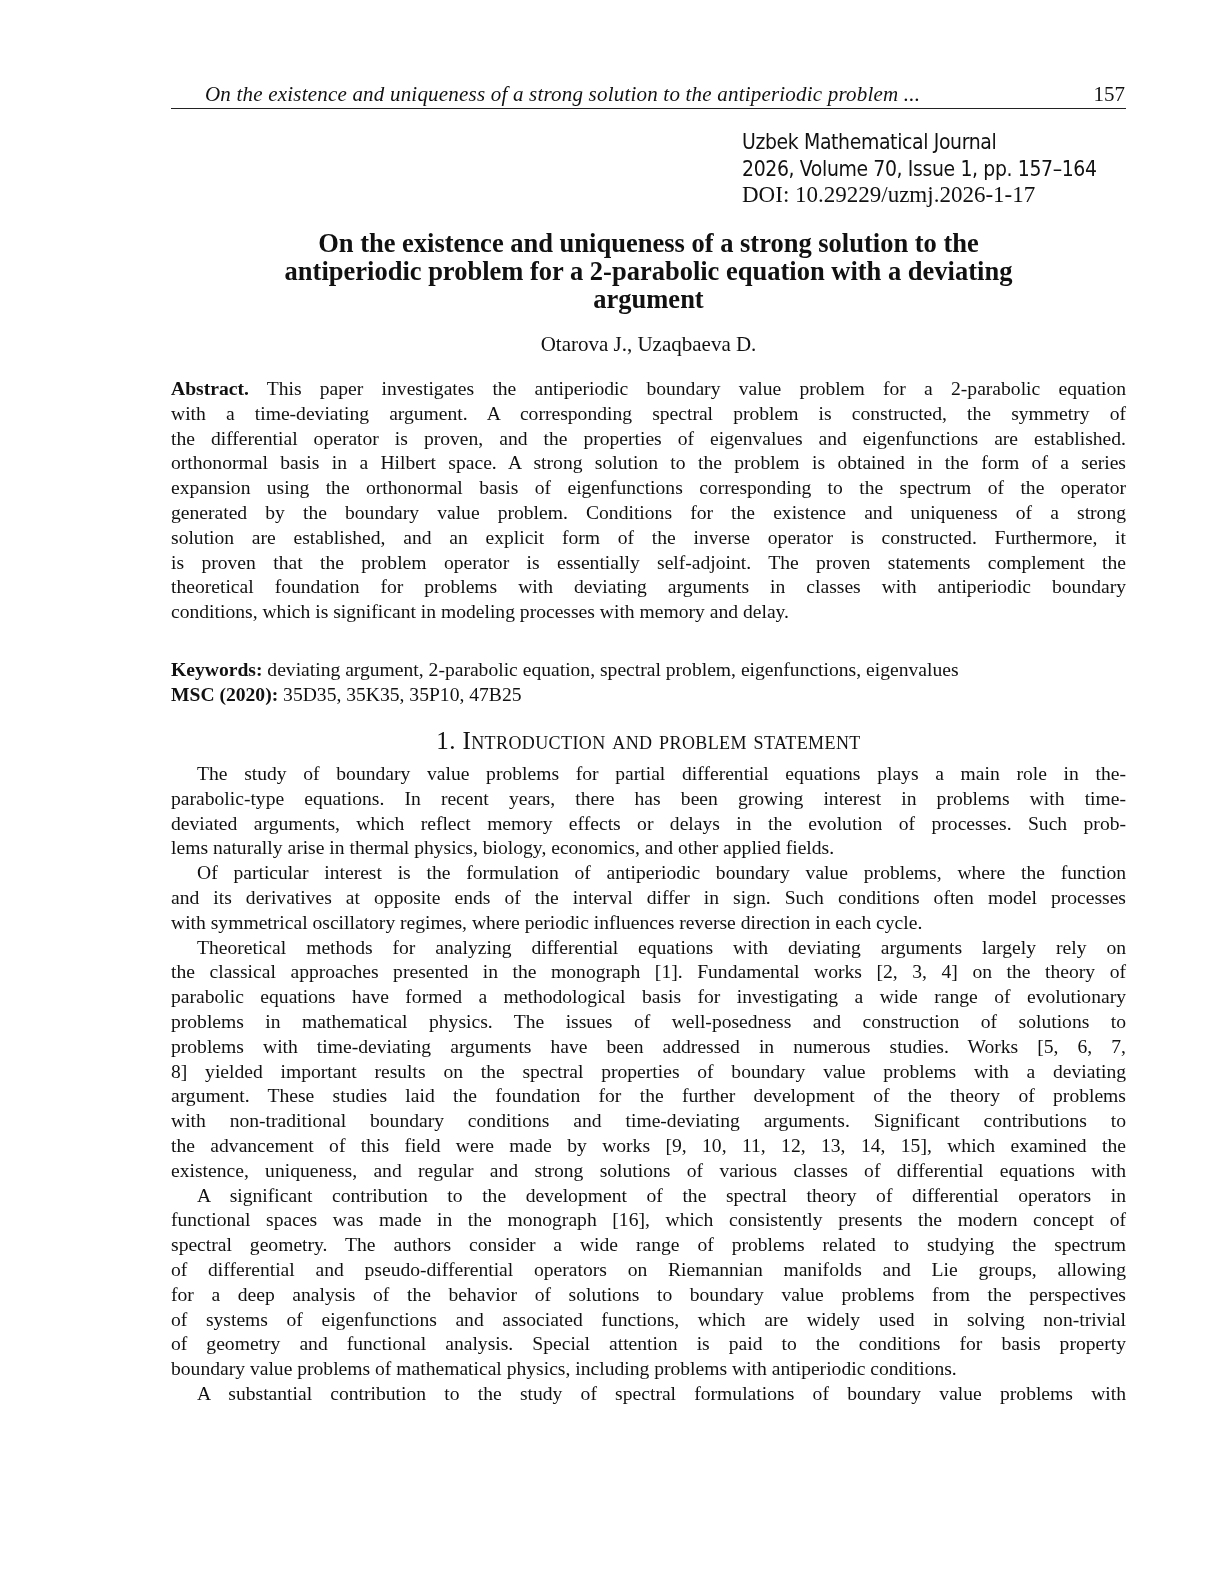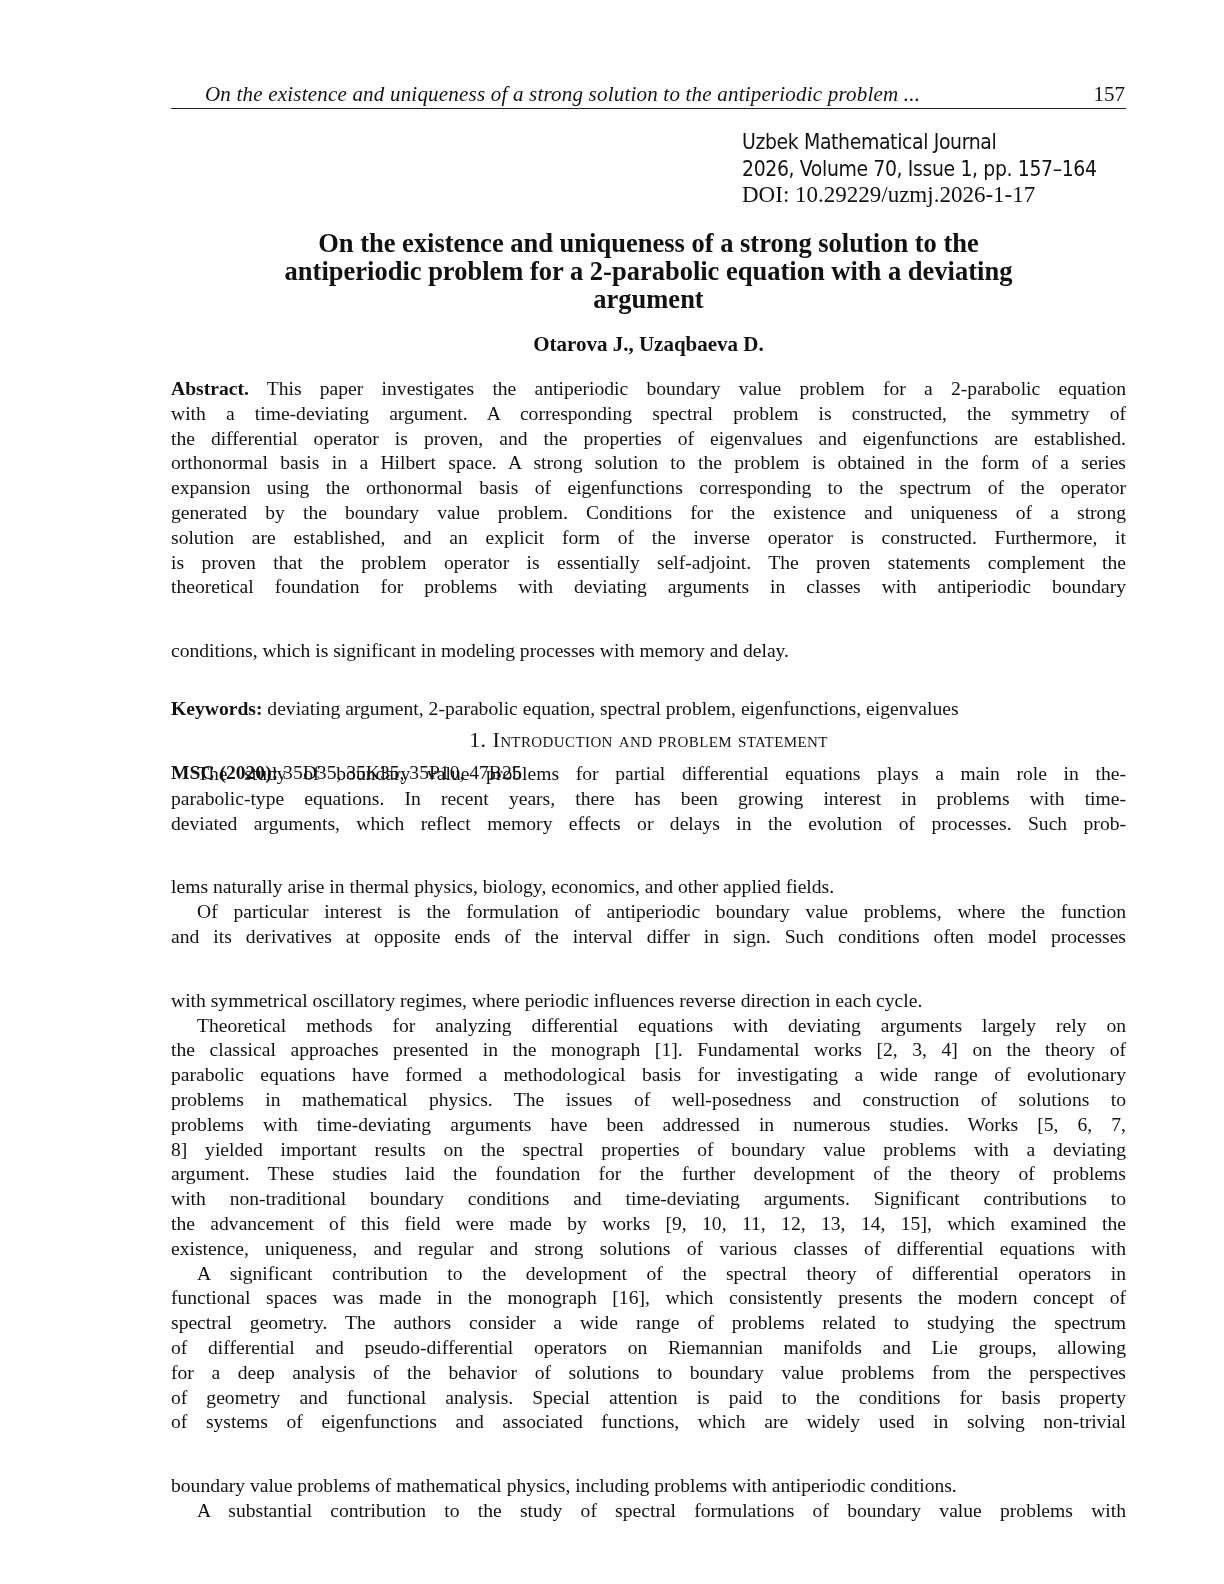--- a/index.html
+++ b/index.html
@@ -9,29 +9,29 @@
 
   .running-head { position: absolute; left: 171px; top: 82px; width: 955px; height: 26px; border-bottom: 1px solid #222; }
   .running-title { position: absolute; left: 34px; top: 0; font-style: italic; font-size: 21px; letter-spacing: 0.2px; }
   .page-num { position: absolute; right: 1px; top: 0; font-size: 21px; }
 
   .journal { position: absolute; left: 742px; top: 129px; line-height: 26.5px; }
   .journal .sans { font-size: 20.5px; font-family: "DejaVu Sans", sans-serif; letter-spacing: -0.4px; transform: scaleX(0.92); transform-origin: left; white-space: nowrap; }
   .journal .doi { font-size: 23px; }
 
   .title { position: absolute; left: 171px; top: 229px; width: 955px; text-align: center; font-weight: bold; font-size: 26.5px; line-height: 28px; }
-  .authors { position: absolute; left: 171px; top: 332px; width: 955px; text-align: center; font-weight: bold; font-size: 21px; }
+  .authors { position: absolute; left: 171px; top: 332px; width: 955px; text-align: center; font-weight: normal; font-size: 21px; }
 
   .block { position: absolute; left: 171px; width: 955px; font-size: 19.6px; }
   .line { height: 24.8px; line-height: 24.8px; white-space: nowrap; text-align: justify; text-align-last: justify; font-family: Liberation Serif, serif; }
-  .line.last { text-align-last: left; margin-top: 39px; }
+  .line.last { text-align-last: left; }
   .line.indent { padding-left: 26px; }
   .bold { font-weight: bold; }
 
-  .section-heading { position: absolute; left: 171px; top: 727px; width: 955px; text-align: center; font-size: 22px; font-variant: small-caps; letter-spacing: 0.4px; }
+  .section-heading { position: absolute; left: 171px; top: 727px; width: 955px; text-align: center; font-size: 25px; font-variant: small-caps; letter-spacing: 0.4px; }
 </style>
 </head>
 <body>
 
 <div class="running-head serif">
   <span class="running-title">On the existence and uniqueness of a strong solution to the antiperiodic problem ...</span>
   <span class="page-num">157</span>
 </div>
 
 <div class="journal">
@@ -88,18 +88,18 @@
   <div class="line">argument. These studies laid the foundation for the further development of the theory of problems</div>
   <div class="line">with non-traditional boundary conditions and time-deviating arguments. Significant contributions to</div>
   <div class="line">the advancement of this field were made by works [9, 10, 11, 12, 13, 14, 15], which examined the</div>
   <div class="line">existence, uniqueness, and regular and strong solutions of various classes of differential equations with</div>
 
   <div class="line indent">A significant contribution to the development of the spectral theory of differential operators in</div>
   <div class="line">functional spaces was made in the monograph [16], which consistently presents the modern concept of</div>
   <div class="line">spectral geometry. The authors consider a wide range of problems related to studying the spectrum</div>
   <div class="line">of differential and pseudo-differential operators on Riemannian manifolds and Lie groups, allowing</div>
   <div class="line">for a deep analysis of the behavior of solutions to boundary value problems from the perspectives</div>
+  <div class="line">of systems of eigenfunctions and associated functions, which are widely used in solving non-trivial</div>
   <div class="line">of geometry and functional analysis. Special attention is paid to the conditions for basis property</div>
-  <div class="line">of systems of eigenfunctions and associated functions, which are widely used in solving non-trivial</div>
   <div class="line last">boundary value problems of mathematical physics, including problems with antiperiodic conditions.</div>
 
   <div class="line indent">A substantial contribution to the study of spectral formulations of boundary value problems with</div>
 </div>
 
 </body></html>

